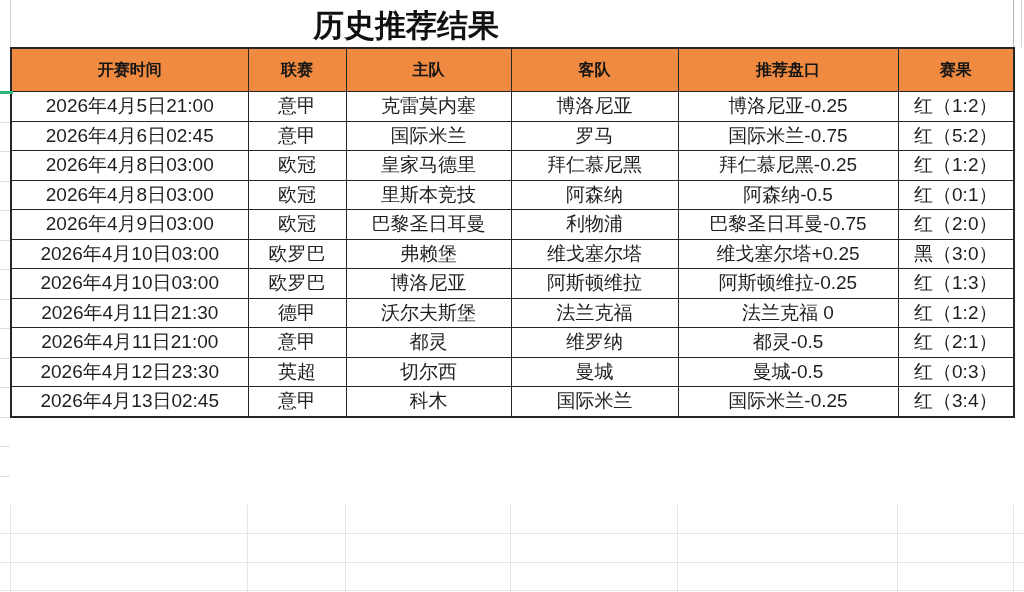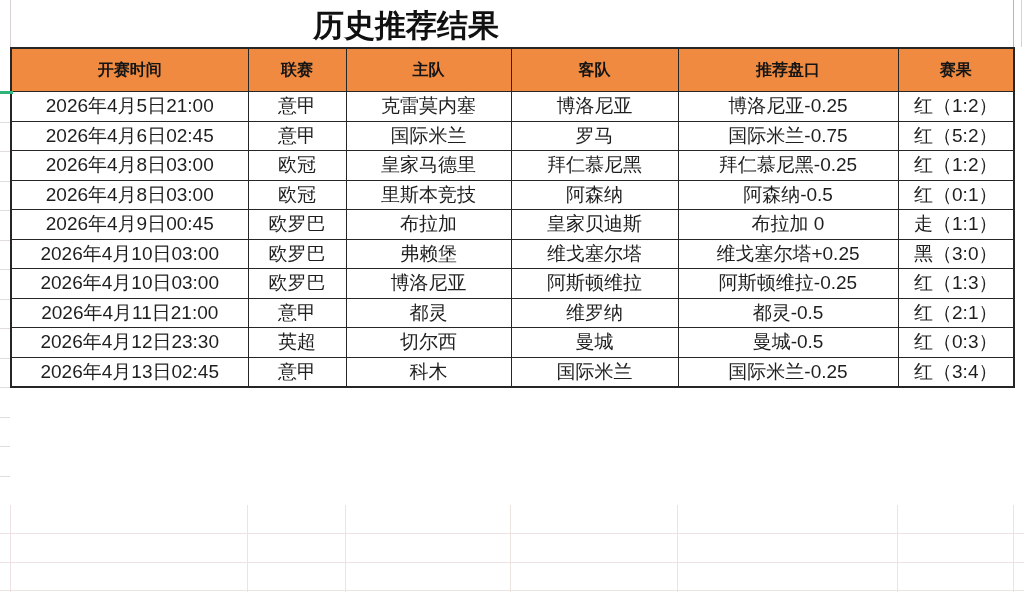--- a/index.html
+++ b/index.html
@@ -86,42 +86,50 @@
       </tr>
       <tr>
         <td>2026年4月8日03:00</td>
         <td>欧冠</td>
         <td>里斯本竞技</td>
         <td>阿森纳</td>
         <td>阿森纳-0.5</td>
         <td class="res-red">红（0:1）</td>
       </tr>
       <tr>
-        <td>2026年4月9日00:45</td>
-        <td>欧罗巴</td>
-        <td>布拉加</td>
-        <td>皇家贝迪斯</td>
-        <td>布拉加 0</td>
-        <td class="res-push">走（1:1）</td>
+        <td>2026年4月9日03:00</td>
+        <td>欧冠</td>
+        <td>巴黎圣日耳曼</td>
+        <td>利物浦</td>
+        <td>巴黎圣日耳曼-0.75</td>
+        <td class="res-red">红（2:0）</td>
       </tr>
       <tr>
         <td>2026年4月10日03:00</td>
         <td>欧罗巴</td>
         <td>弗赖堡</td>
         <td>维戈塞尔塔</td>
         <td>维戈塞尔塔+0.25</td>
         <td class="res-black">黑（3:0）</td>
       </tr>
       <tr>
         <td>2026年4月10日03:00</td>
         <td>欧罗巴</td>
         <td>博洛尼亚</td>
         <td>阿斯顿维拉</td>
         <td>阿斯顿维拉-0.25</td>
         <td class="res-red">红（1:3）</td>
+      </tr>
+      <tr>
+        <td>2026年4月11日21:30</td>
+        <td>德甲</td>
+        <td>沃尔夫斯堡</td>
+        <td>法兰克福</td>
+        <td>法兰克福 0</td>
+        <td class="res-red">红（1:2）</td>
       </tr>
       <tr>
         <td>2026年4月11日21:00</td>
         <td>意甲</td>
         <td>都灵</td>
         <td>维罗纳</td>
         <td>都灵-0.5</td>
         <td class="res-red">红（2:1）</td>
       </tr>
       <tr>

